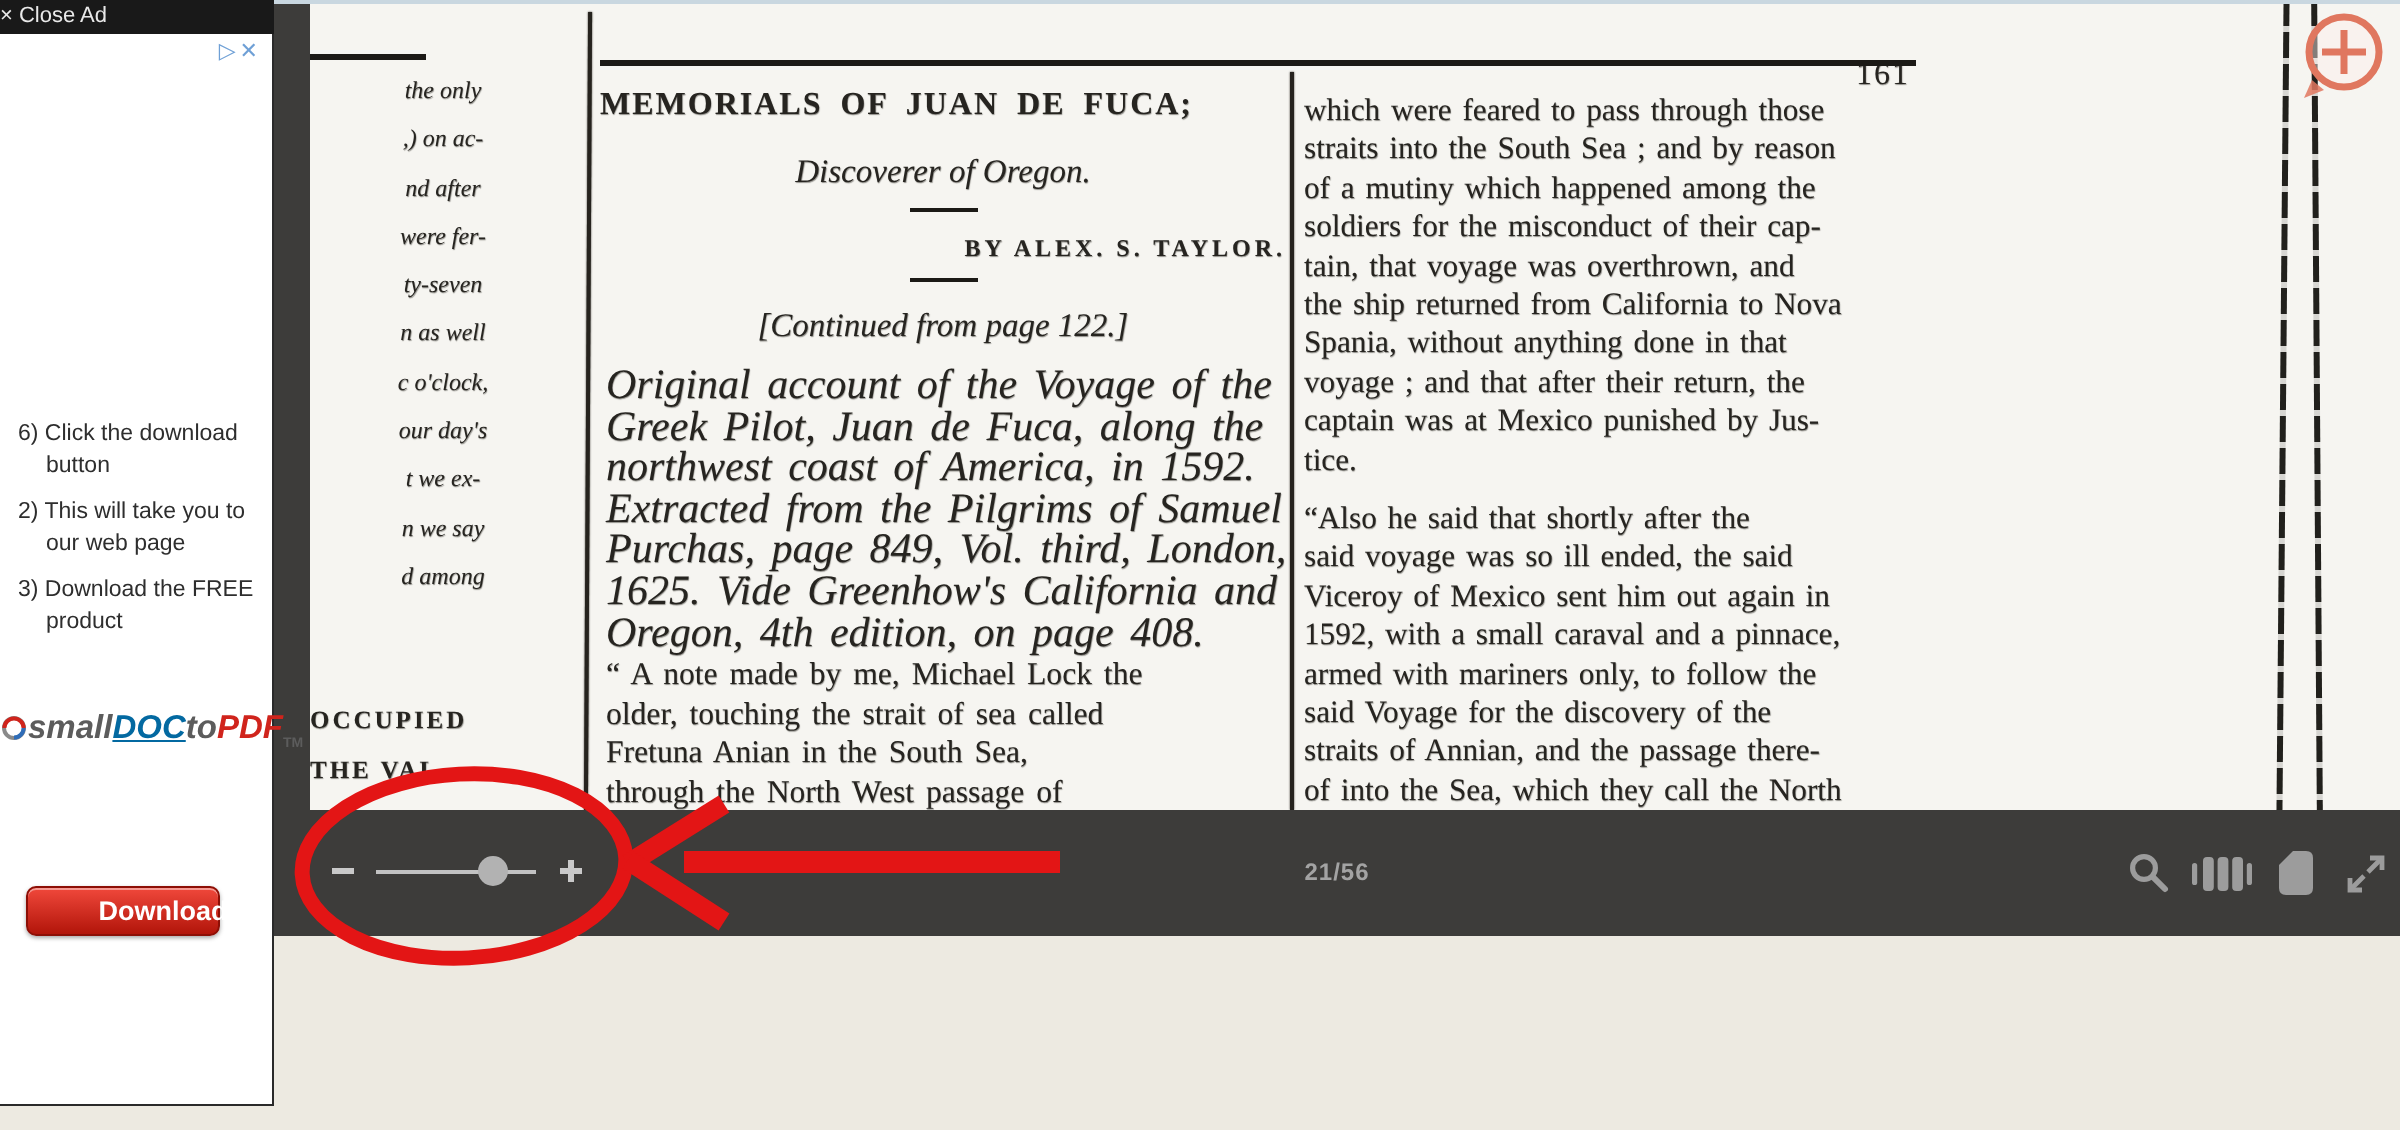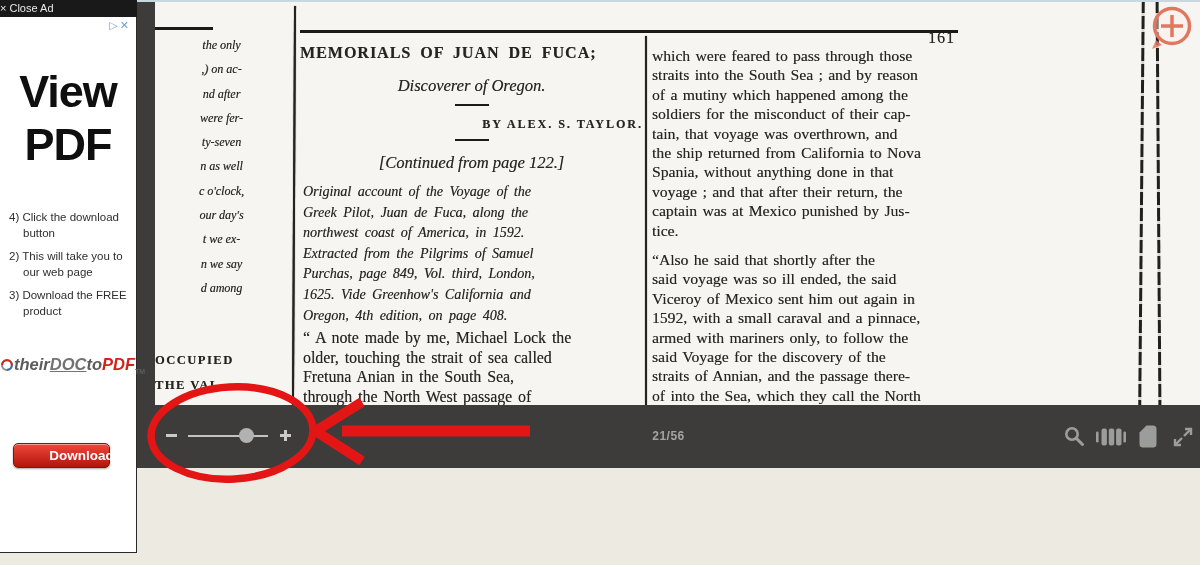--- a/index.html
+++ b/index.html
@@ -20,21 +20,21 @@
   .head-rule{left:145px;top:30px;width:658px;height:2.5px;}
   .strip-rule{left:0;top:27px;width:58px;height:2.5px;}
   .strip{left:0;top:33px;width:133px;text-align:center;font-size:12px;line-height:24.3px;font-style:italic;}
   .strip-caps{left:0;top:348px;font-size:12.5px;letter-spacing:1.5px;line-height:25px;font-weight:bold;}
   .col2-title{left:145px;top:44px;width:343px;font-size:16px;font-weight:bold;letter-spacing:1px;word-spacing:4px;}
   .col2-sub{left:145px;top:76px;width:343px;text-align:center;font-size:16.5px;font-style:italic;}
   .mini-rule1{left:300px;top:104px;width:34px;height:1.8px;}
   .col2-byline{left:145px;top:117px;width:343px;text-align:right;font-size:12px;font-weight:bold;letter-spacing:2px;}
   .mini-rule2{left:300px;top:139px;width:34px;height:1.8px;}
   .col2-cont{left:145px;top:153px;width:343px;text-align:center;font-size:16.5px;font-style:italic;}
-  .col2-italic{left:148px;top:182px;width:343px;font-size:14px;font-style:italic;line-height:20.6px;word-spacing:3px;}
+  .col2-italic{left:148px;top:182px;width:343px;font-size:21px;font-style:italic;line-height:20.6px;word-spacing:3px;}
   .col2-quote{left:148px;top:328px;width:343px;font-size:15.8px;line-height:19.6px;word-spacing:2px;}
   .col3-p1{left:497px;top:46px;width:316px;font-size:15.6px;line-height:19.4px;word-spacing:1.5px;}
   .col3-p2{left:497px;top:250px;width:316px;font-size:15.6px;line-height:19.4px;word-spacing:1.5px;}
   .scanmark{top:0;height:405px;background:repeating-linear-gradient(180deg,#21201c 0px,#21201c 13px,rgba(33,32,28,.15) 13px,rgba(33,32,28,.15) 16px);}
   .mark1{left:985px;width:2.5px;transform:rotate(.5deg);}
   .mark2{left:1002px;width:3px;transform:rotate(-.4deg);}
 
   
   .note-icon{left:1146px;top:2px;z-index:6;}
 
@@ -59,21 +59,21 @@
   
   .ad{left:0;top:0;width:137px;height:553px;z-index:50;}
   .ad-closebar{position:absolute;left:0;top:0;width:137px;height:17px;background:#191919;color:#e9e9e9;font-size:11px;line-height:17px;padding-right:7px;box-sizing:border-box;}
   .ad-body{position:absolute;left:0;top:17px;width:136px;height:535px;background:#fff;border-right:1px solid #2a2a2a;border-bottom:1px solid #2a2a2a;}
   .ad-body .abs{position:absolute;}
   .adchoices{right:5px;top:2px;font-size:11px;color:#6fa0d6;letter-spacing:2px;}
   .ad-headline{left:0;top:48px;width:100%;text-align:center;font-size:45px;font-weight:bold;color:#0f0f0f;line-height:53px;letter-spacing:-1px;}
   .ad-steps{left:9px;top:193px;width:120px;font-size:11.5px;color:#2e2e2e;line-height:15.5px;}
   .ad-steps .step{padding-left:14px;text-indent:-14px;margin-bottom:8px;}
   .ad-logo{left:0;top:338px;width:100%;text-align:center;font-size:16.5px;font-style:italic;font-weight:bold;white-space:nowrap;}
-  .logo-gray{color:#5c5c5c;} .logo-blue{color:#737373;text-decoration:underline;} .logo-red{color:#d0241c;}
+  .logo-gray{color:#5c5c5c;} .logo-blue{color:#0369a1;text-decoration:underline;} .logo-red{color:#d0241c;}
   .logo-tm{font-size:7px;color:#5c5c5c;font-style:normal;}
   .dl-btn{left:13px;top:426px;width:97px;height:25px;border-radius:5px;background:linear-gradient(#f0483b,#b2150a);border:1px solid #8d0f06;box-shadow:inset 0 1px 0 rgba(255,255,255,.45),0 1px 2px rgba(0,0,0,.35);color:#fff;font-size:13.5px;font-weight:bold;display:flex;align-items:center;justify-content:center;gap:5px;box-sizing:border-box;padding-left:45px;}
 </style>
 </head>
 <body>
 
 <div class="stage">
 
   <div class="abs viewer-bg"></div>
   <div class="abs top-edge"></div>
@@ -200,35 +200,31 @@
     
 
     
     
   </div>
 
   <div class="abs ad">
     <div class="ad-closebar">× Close Ad</div>
     <div class="ad-body">
       <div class="abs adchoices"><span>▷</span><span>✕</span></div>
-      <div class="abs ad-headline">
-        <div>View</div>
-        <div>PDF</div>
-      </div>
       <div class="abs ad-steps">
-        <div class="step">4) Click the download button</div>
+        <div class="step">6) Click the download button</div>
         <div class="step">2) This will take you to our web page</div>
         <div class="step">3) Download the FREE product</div>
       </div>
       <div class="abs ad-logo">
         <svg width="14" height="14" viewBox="0 0 14 14" style="vertical-align:-2px">
           <circle cx="7" cy="7" r="5" fill="none" stroke="#8a8a8a" stroke-width="2"></circle>
           <path d="M2.2,7 A4.8,4.8 0 0 1 11.8,7" fill="none" stroke="#d0241c" stroke-width="2"></path>
           <path d="M11.8,7 A4.8,4.8 0 0 1 7,11.8" fill="none" stroke="#2f6db8" stroke-width="2"></path>
-        </svg><span class="logo-gray">their</span><span class="logo-blue">DOC</span><span class="logo-gray">to</span><span class="logo-red">PDF</span><sub class="logo-tm">TM</sub>
+        </svg><span class="logo-gray">small</span><span class="logo-blue">DOC</span><span class="logo-gray">to</span><span class="logo-red">PDF</span><sub class="logo-tm">TM</sub>
       </div>
       <div class="abs dl-btn">
         <span>Download</span>
         <svg width="14" height="14" viewBox="0 0 14 14">
           <path d="M4.2,0.5 H9.8 V6 H13.2 L7,13 L0.8,6 H4.2 Z" fill="#fff" stroke="#a01208" stroke-width="0.8"></path>
         </svg>
       </div>
     </div>
   </div>
 

